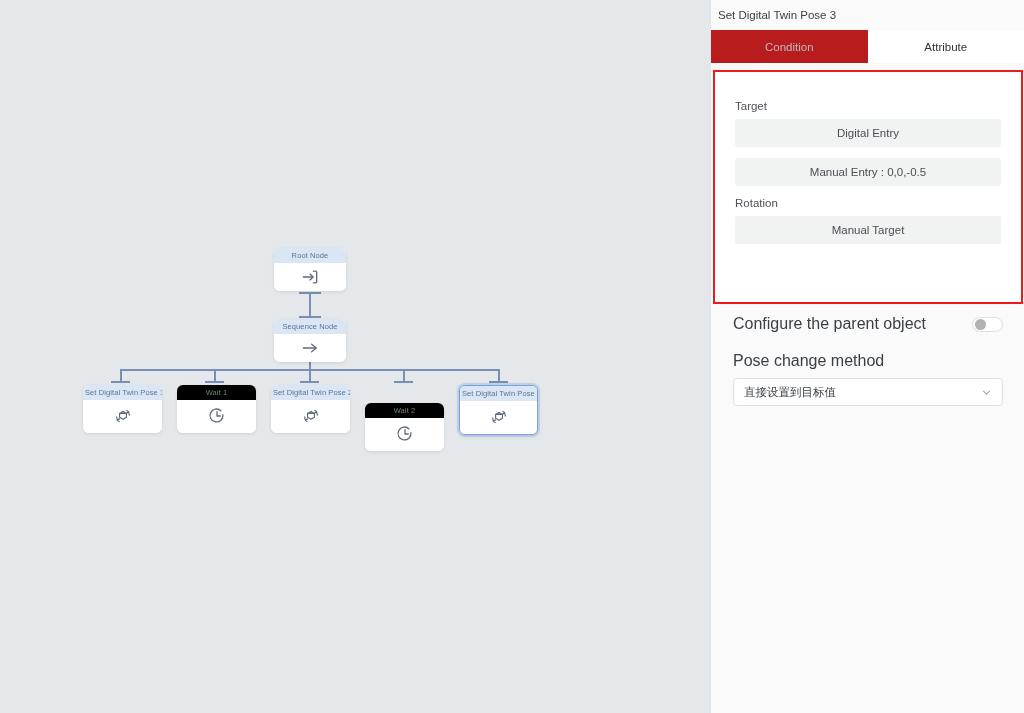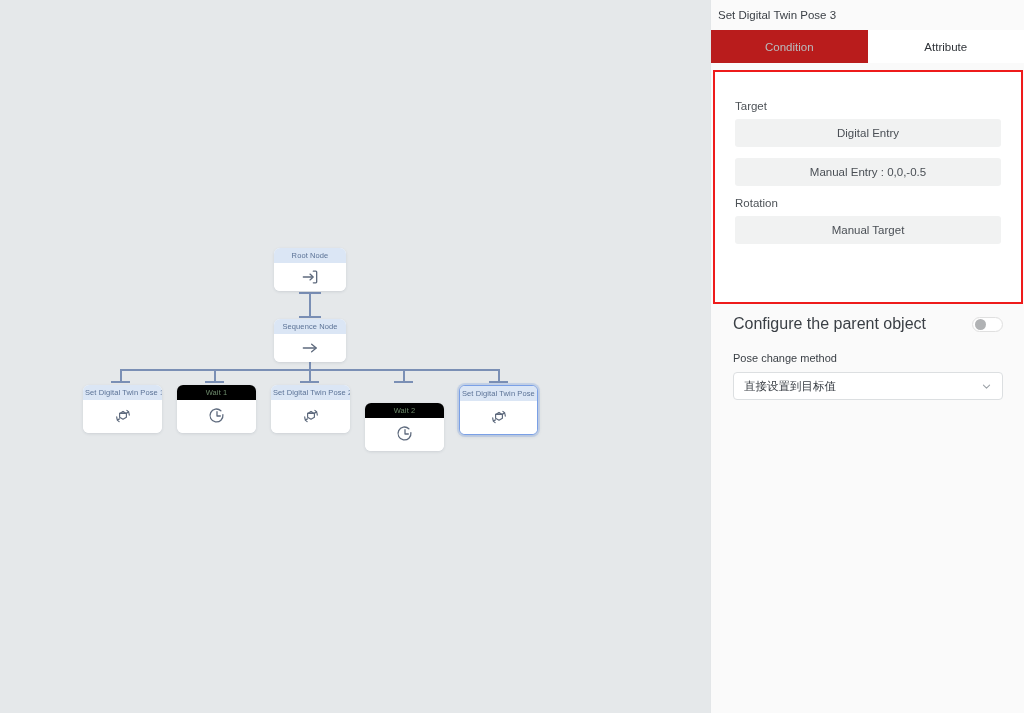--- a/index.html
+++ b/index.html
@@ -122,21 +122,21 @@
     width: 31px; height: 15px; border-radius: 8px;
     background: #ffffff; border: 1px solid #e0e0e0;
     position: relative; cursor: pointer;
     box-shadow: inset 0 0 1px rgba(0,0,0,.06);
   }
   .switch .knob {
     position: absolute; left: 1.5px; top: 1.5px;
     width: 11px; height: 11px; border-radius: 50%;
     background: #b0b2b4;
   }
-  #pose-label { font-size: 11px; color: #3a3f45; margin-top: 14px; margin-bottom: 8px; }
+  #pose-label { font-size: 16px; color: #3a3f45; margin-top: 14px; margin-bottom: 8px; }
   #pose-select {
     height: 28px;
     border: 1px solid #dcdfe1;
     border-radius: 4px;
     background: #ffffff;
     display: flex; align-items: center; justify-content: space-between;
     padding: 0 10px;
     font-size: 11.5px; color: #3a3f45;
     cursor: pointer;
   }

